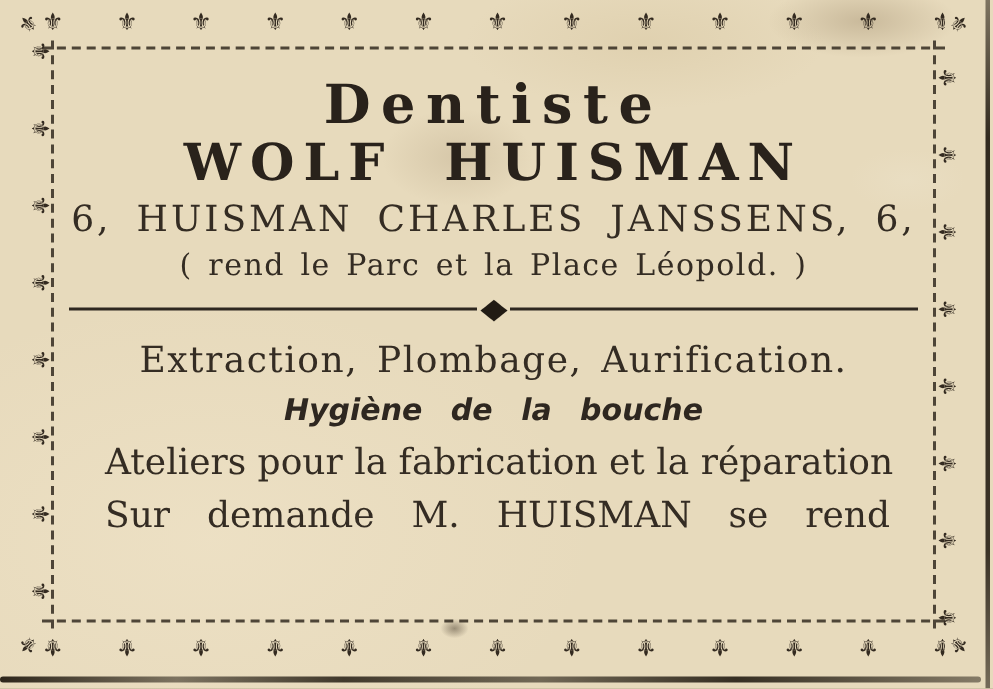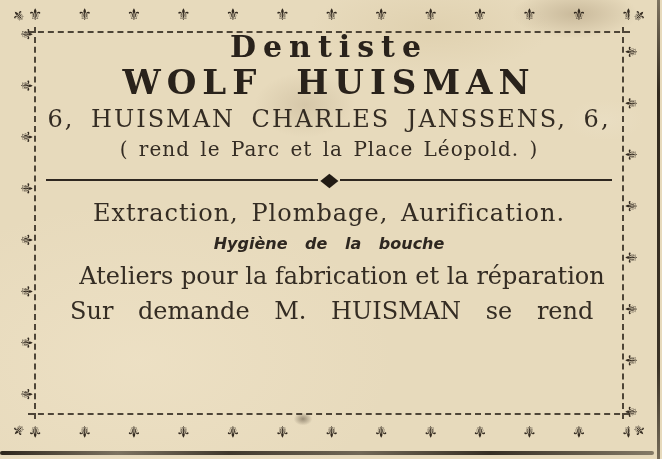--- a/index.html
+++ b/index.html
@@ -38,33 +38,33 @@
          padding-left:2px;transform:rotate(180deg);}
   .corner{position:absolute;width:22px;height:22px;font-family:"DejaVu Sans",sans-serif;
           font-size:15px;line-height:22px;text-align:center;color:#332a20;}
   .c-tl{left:0;top:0;transform:rotate(-45deg);}
   .c-tr{right:0;top:0;transform:rotate(45deg);}
   .c-bl{left:0;bottom:0;transform:rotate(-135deg);}
   .c-br{right:0;bottom:0;transform:rotate(135deg);}
   
   .content{position:absolute;left:36px;right:36px;top:26px;bottom:26px;
            display:flex;flex-direction:column;align-items:center;text-align:center;}
-  .t-heading{font-size:30px;font-weight:bold;letter-spacing:7px;line-height:1.08;color:#29221b;}
+  .t-heading{font-size:36px;font-weight:bold;letter-spacing:7px;line-height:1.08;color:#29221b;margin-top:20px;}
   .t-name{font-size:34px;font-weight:bold;letter-spacing:6px;word-spacing:16px;line-height:1.02;
           margin-top:2px;color:#29221b;white-space:nowrap;}
   .t-address{font-size:24px;letter-spacing:2px;word-spacing:7px;margin-top:5px;white-space:nowrap;color:#342c23;}
   .t-location{font-size:20px;letter-spacing:1px;word-spacing:3px;margin-top:4px;color:#342c23;}
   .divider{display:flex;align-items:center;align-self:stretch;margin:9px 2px 5px 2px;}
   .divider .line{flex:1;border-top:2px solid #2e2720;height:0;}
   .divider .diamond{font-family:"DejaVu Sans",sans-serif;font-size:19px;line-height:1;padding:0 4px;
                     color:#211b14;transform:scaleX(1.25);}
   .t-services{font-size:24px;letter-spacing:1px;word-spacing:4px;margin-top:5px;color:#342c23;}
   .t-tagline{font-family:"DejaVu Sans",sans-serif;font-style:italic;font-weight:bold;
-             font-size:16px;word-spacing:12px;margin-top:7px;color:#2e2720;}
-  .t-para{align-self:stretch;text-align:center;font-size:24px;line-height:30px;margin-top:8px;color:#342c23;}
+             font-size:20px;word-spacing:12px;margin-top:7px;color:#2e2720;}
+  .t-para{align-self:stretch;text-align:left;font-size:24px;line-height:30px;margin-top:8px;color:#342c23;}
   .indent{text-indent:26px;}
   .wide{word-spacing:17px;}
   .t-para .row{white-space:nowrap;overflow:hidden;}
 </style>
 </head>
 <body>
 
 <div class="page">
 
   <div class="col-rule-right"></div>

